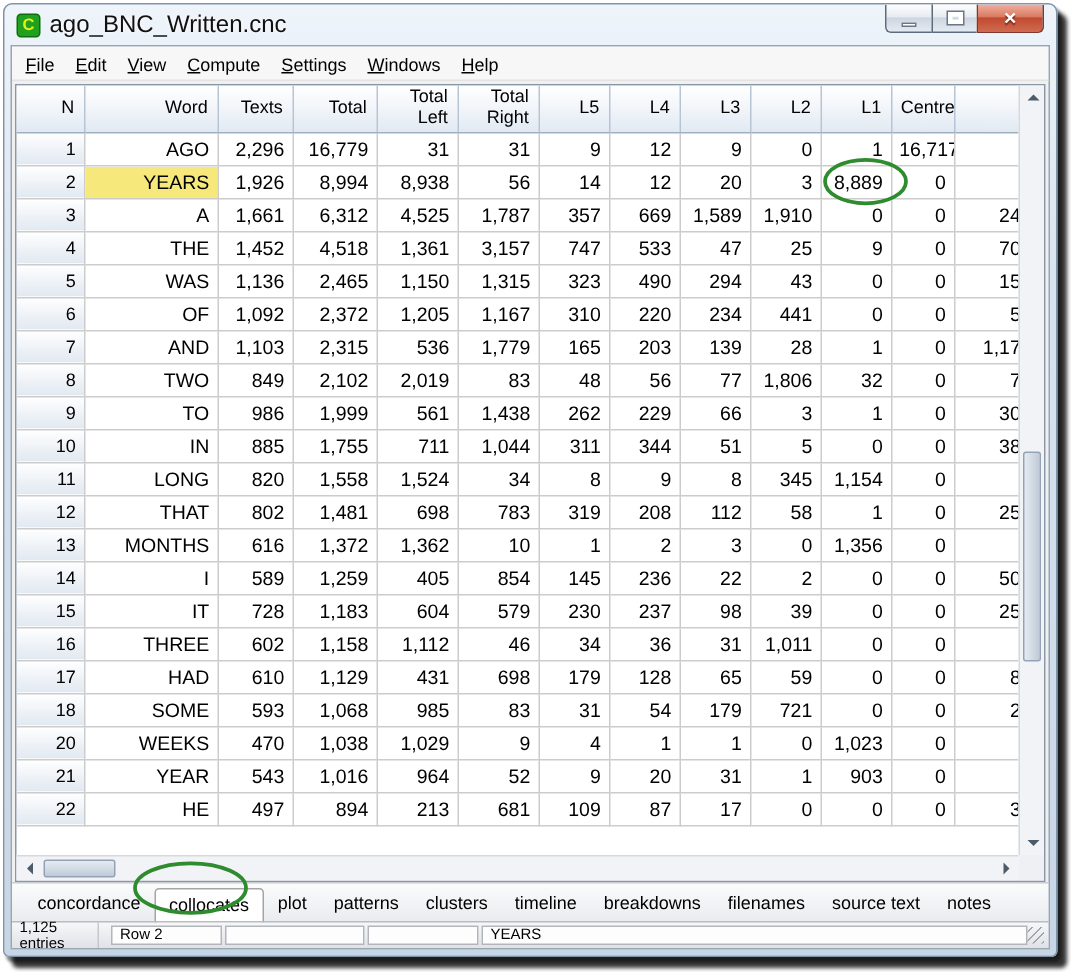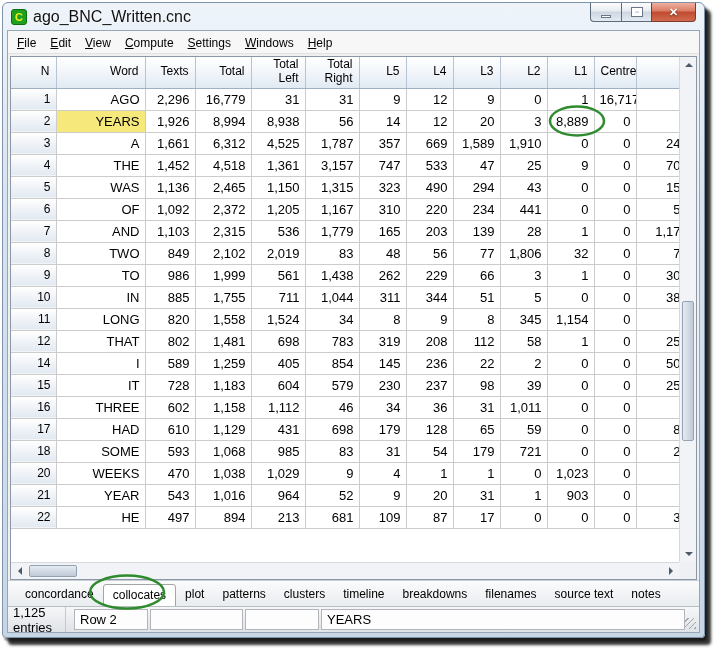--- a/index.html
+++ b/index.html
@@ -75,21 +75,21 @@
   .arr.right { border-left-color:#4d5a68; margin-right:-4px; }
   .vthumb { position:absolute; left:2px; right:2px; top:244px; height:140px; border:1px solid #93a3b5; border-radius:2px; background:linear-gradient(90deg,#e6ebf1,#bfcad7); }
   .hthumb { position:absolute; top:2px; bottom:2px; left:18px; width:48px; border:1px solid #93a3b5; border-radius:2px; background:linear-gradient(180deg,#e6ebf1,#bfcad7); }
 
   
   .tabbar { height:26px; flex:0 0 auto; display:flex; align-items:center; padding-left:8px; background:linear-gradient(180deg,#fbfbfb,#e9ecf0); border-top:1px solid #c9ced4; }
   .tab { font-size:12px; color:#000; padding:4px 9px; cursor:default; }
   .tab.active { background:#ffffff; border:1px solid #a5a5a5; border-radius:3px; padding:3px 9px 6px 9px; margin-bottom:-5px; box-shadow:inset 0 1px 0 #fff; }
 
   
-  .statusbar { height:26px; flex:0 0 auto; display:flex; align-items:stretch; background:linear-gradient(180deg,#f6f7f8,#dfe2e7); border-top:1px solid #b9bdc2; position:relative; font-size:13px; }
+  .statusbar { height:18px; flex:0 0 auto; display:flex; align-items:stretch; background:linear-gradient(180deg,#f6f7f8,#dfe2e7); border-top:1px solid #b9bdc2; position:relative; font-size:10px; }
   .sb-sec { display:flex; align-items:center; padding-left:5px; color:#000; }
   .sb-plain { width:58px; border-right:1px solid #c4c8cd; }
   .sb-box { background:#fdfdfd; border:1px solid #b2b6bb; margin:2px 1px; }
   .sb-box.b2 { width:74px;margin-left:8px; }
   .sb-box.b3 { width:93px; }
   .sb-box.b4 { width:74px; }
   .sb-box.b5 { flex:1 1 auto; margin-right:14px; }
   .grip { position:absolute; right:3px; bottom:3px; width:11px; height:11px;
     background: repeating-linear-gradient(135deg, transparent 0 2px, #9fa6ad 2px 3px, transparent 3px 4px); }
 
@@ -339,20 +339,35 @@
                   <td>1,481</td>
                   <td>698</td>
                   <td>783</td>
                   <td class="red">319</td>
                   <td>208</td>
                   <td>112</td>
                   <td>58</td>
                   <td>1</td>
                   <td>0</td>
                   <td class="partial">25</td>
+                </tr>
+                <tr>
+                  <td class="rownum">13</td>
+                  <td>MONTHS</td>
+                  <td>616</td>
+                  <td>1,372</td>
+                  <td>1,362</td>
+                  <td>10</td>
+                  <td>1</td>
+                  <td>2</td>
+                  <td>3</td>
+                  <td>0</td>
+                  <td class="red">1,356</td>
+                  <td>0</td>
+                  <td class="partial"></td>
                 </tr>
                 <tr>
                   <td class="rownum">14</td>
                   <td>I</td>
                   <td>589</td>
                   <td>1,259</td>
                   <td>405</td>
                   <td>854</td>
                   <td>145</td>
                   <td>236</td>

